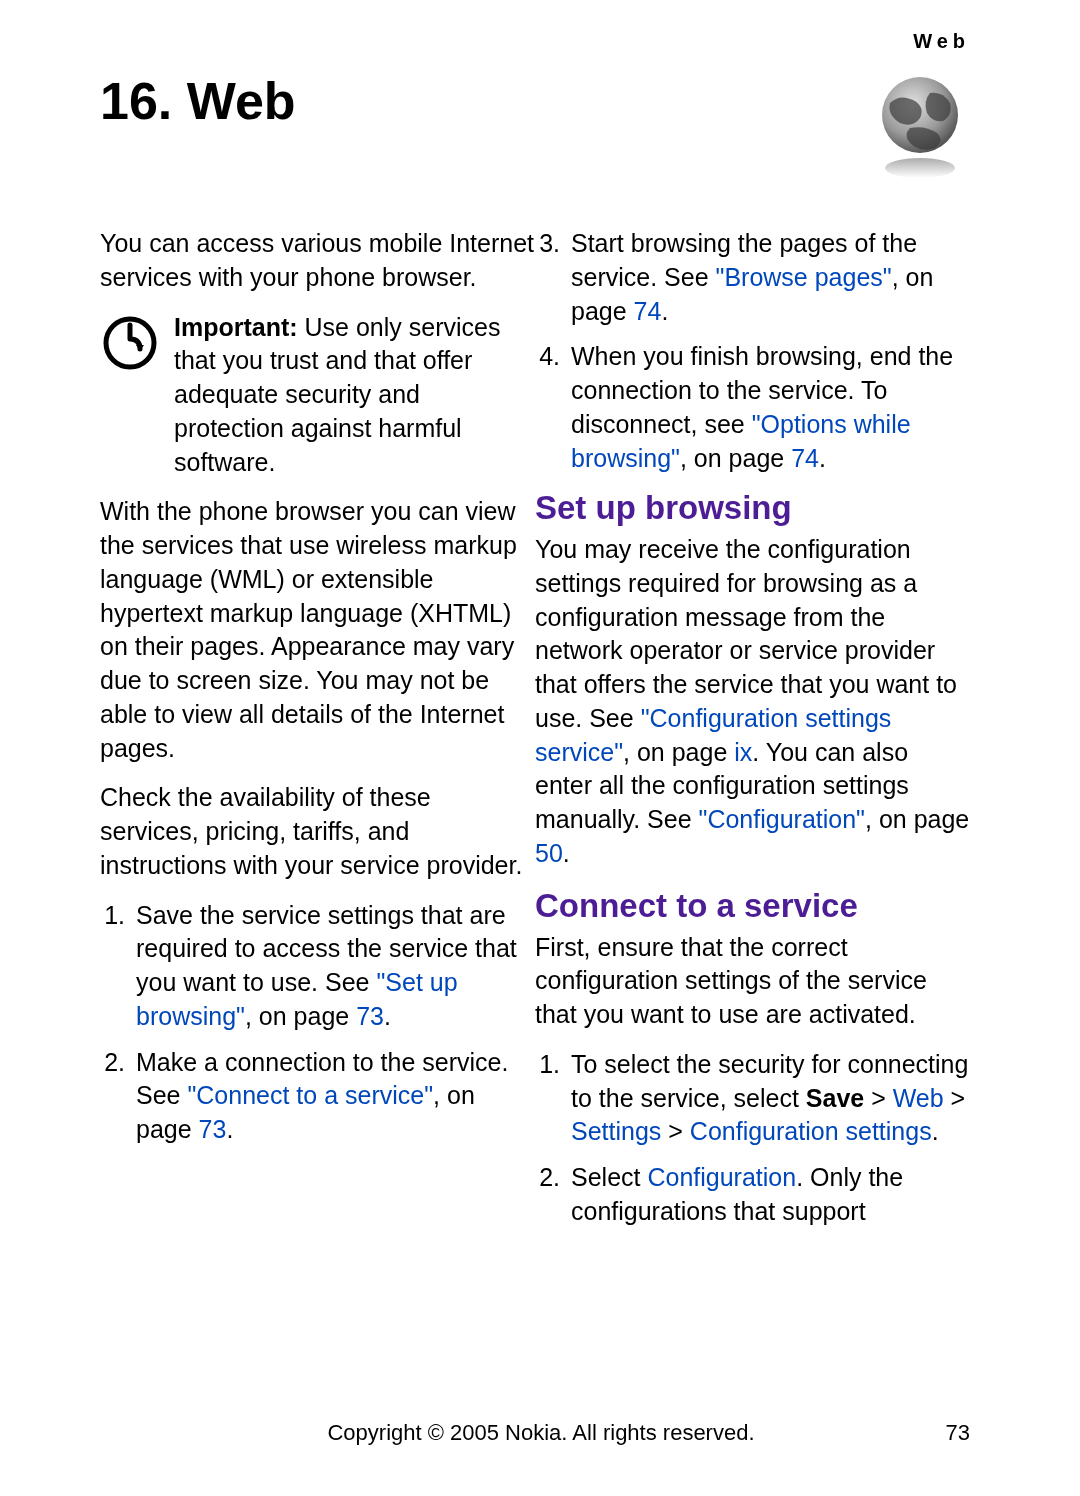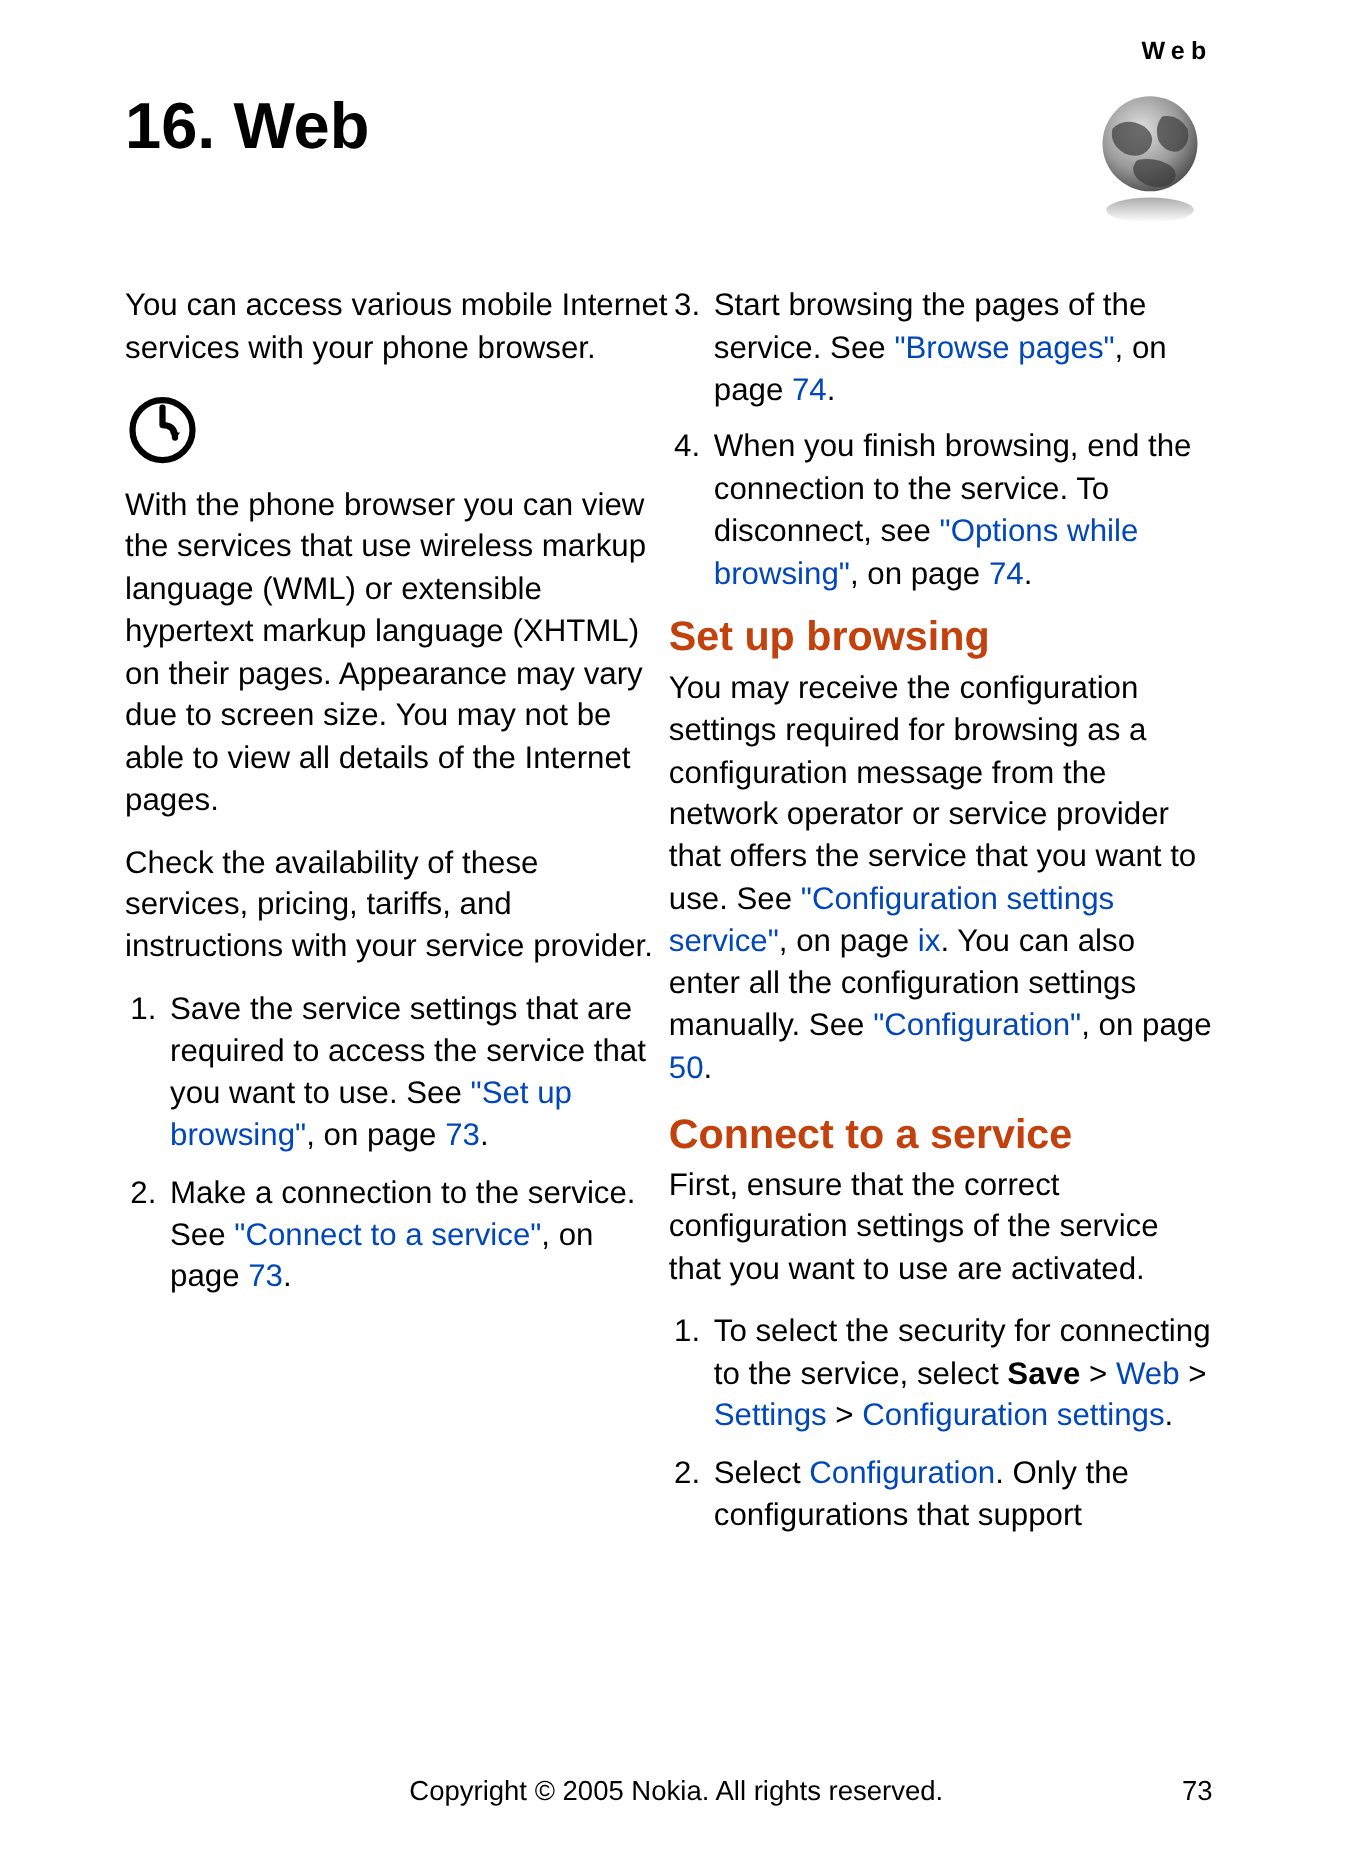--- a/index.html
+++ b/index.html
@@ -62,21 +62,21 @@
     flex: 0 0 60px;
     display: flex;
     align-items: flex-start;
     justify-content: center;
     padding-top: 4px;
   }
   .important-text {
     flex: 1;
   }
   .section-title {
-    color: #c2410c;
+    color: #4c1d95;
     font-size: 33px;
     font-weight: bold;
     margin: 14px 0 6px 0;
     line-height: 1.15;
   }
   ol {
     margin: 0 0 12px 0;
     padding-left: 32px;
   }
   ol li {
@@ -142,20 +142,23 @@
       <p>You can access various mobile Internet services with your phone browser.</p>
 
       <div class="important-block">
         <div class="important-icon">
           <svg width="56" height="56" viewBox="0 0 56 56">
             <circle cx="28" cy="28" r="24" fill="none" stroke="#000" stroke-width="5"></circle>
             <path d="M 28 10 L 28 24 M 28 24 Q 38 24 38 34" fill="none" stroke="#000" stroke-width="5" stroke-linecap="round"></path>
             <path d="M 34 30 L 38 36 L 42 30" fill="#000"></path>
           </svg>
         </div>
+        <div class="important-text">
+          <span class="label-bold">Important:</span><span> Use only services that you trust and that offer adequate security and protection against harmful software.</span>
+        </div>
       </div>
 
       <p>With the phone browser you can view the services that use wireless markup language (WML) or extensible hypertext markup language (XHTML) on their pages. Appearance may vary due to screen size. You may not be able to view all details of the Internet pages.</p>
       <p>Check the availability of these services, pricing, tariffs, and instructions with your service provider.</p>
 
 
       <ol>
         <li>
           <span>Save the service settings that are required to access the service that you want to use. See </span><span class="link">"Set up browsing"</span><span>, on page </span><span class="link">73</span><span>.</span>
         </li>

